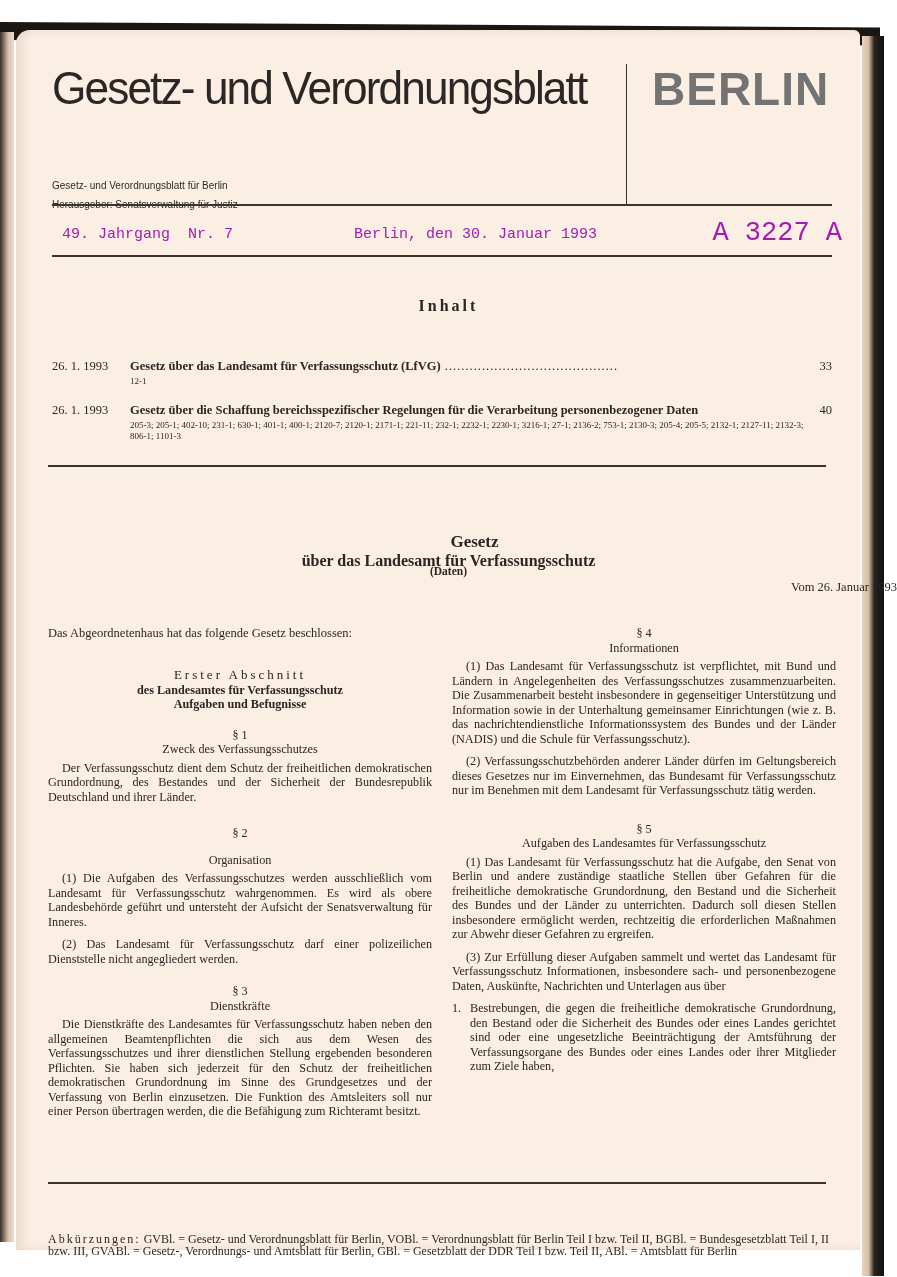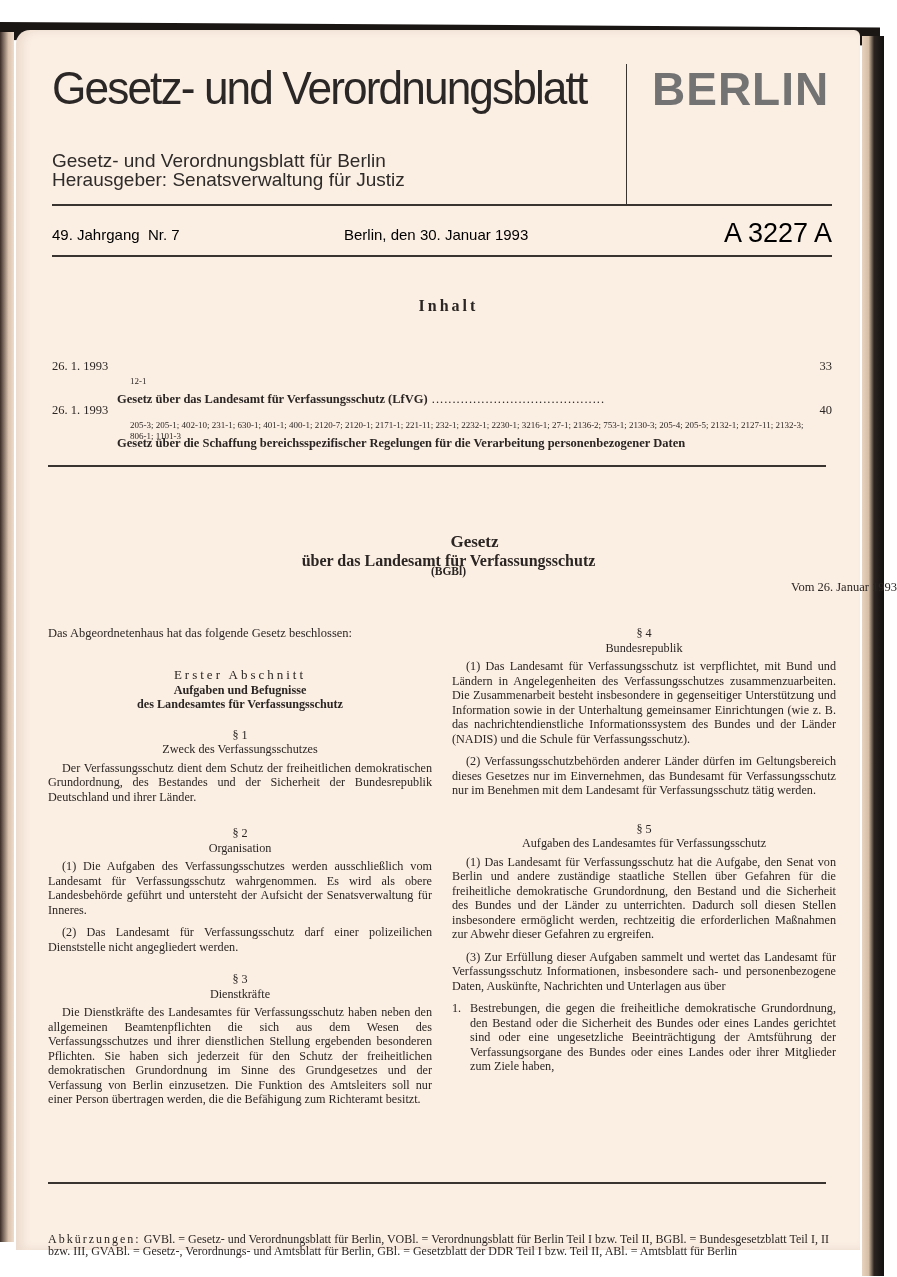--- a/index.html
+++ b/index.html
@@ -32,38 +32,38 @@
     font-family: "Liberation Sans", sans-serif; font-size: 47px; letter-spacing: -2px;
     color: #2a2726; white-space: nowrap; transform: scaleX(0.94); transform-origin: left;
   }
   .mast-divider { position: absolute; left: 626px; top: 64px; width: 1px; height: 140px; background: #3a3431; }
   .mast-berlin {
     position: absolute; left: 652px; top: 62px;
     font-family: "Liberation Sans", sans-serif; font-weight: bold; font-size: 46px; letter-spacing: 1px;
     color: #737373;
   }
   .mast-sub {
-    position: absolute; left: 52px; top: 151px;
-    font-family: "Liberation Sans", sans-serif; font-size: 19px; line-height: 19px; color: #2f2b29;
+    position: absolute; left: 52px; top: 176px;
+    font-family: "Liberation Sans", sans-serif; font-size: 10px; line-height: 19px; color: #2f2b29;
   }
   .rule { position: absolute; height: 2px; background: #3a3431; }
   .issue-row {
-    position: absolute; left: 52px; top: 222px; width: 780px; height: 30px;
-    font-family: Liberation Sans, sans-serif; color: #000000;
+    position: absolute; left: 62px; top: 222px; width: 780px; height: 30px;
+    font-family: Liberation Mono, monospace; color: #a21caf;
   }
   .issue-row .jahrgang { position: absolute; left: 0; top: 4px; font-size: 15px; }
   .issue-row .date { position: absolute; left: 292px; top: 4px; font-size: 15px; }
   .issue-row .code { position: absolute; right: 0; top: -4px; font-size: 27px; }
   .inhalt-title {
     position: absolute; left: 0; width: 897px; top: 297px; text-align: center;
     font-weight: bold; font-size: 16px; letter-spacing: 3px;
   }
   .toc-row { position: absolute; left: 52px; width: 780px; font-size: 12.5px; }
   .toc-row .tdate { position: absolute; left: 0; top: 0; }
-  .toc-row .ttitle { position: absolute; left: 65px; top: 0; font-weight: bold; white-space: nowrap; margin-top: 33px; }
+  .toc-row .ttitle { position: absolute; left: 78px; top: 0; font-weight: bold; white-space: nowrap; }
   .toc-row .tdots { font-weight: normal; letter-spacing: 1px; }
   .toc-row .tpage { position: absolute; right: 0; top: 0; }
   .toc-row .trefs { position: absolute; left: 78px; top: 17px; font-size: 9px; line-height: 11px; width: 680px; }
   .law-head { position: absolute; left: 0; width: 897px; text-align: center; }
   .law-head .h1 { position: absolute; width: 100%; top: 532px; font-size: 17px; font-weight: bold; padding-left: 26px; }
   .law-head .h2 { position: absolute; width: 100%; top: 552px; font-size: 16px; font-weight: bold; }
   .law-head .h3 { position: absolute; width: 100%; top: 565px; font-size: 11.5px; font-weight: bold; }
   .law-head .h4 { position: absolute; width: 100%; top: 580px; font-size: 12.5px; text-align: right; }
   .col { position: absolute; width: 384px; font-size: 12.2px; line-height: 14.5px; }
   .col p { margin: 0 0 8px 0; text-align: justify; text-indent: 14px; }
@@ -120,48 +120,48 @@
   <span class="ttitle">Gesetz über die Schaffung bereichsspezifischer Regelungen für die Verarbeitung personenbezogener Daten</span>
   <span class="tpage">40</span>
   <span class="trefs">205-3; 205-1; 402-10; 231-1; 630-1; 401-1; 400-1; 2120-7; 2120-1; 2171-1; 221-11; 232-1; 2232-1; 2230-1; 3216-1; 27-1; 2136-2; 753-1; 2130-3; 205-4; 205-5; 2132-1; 2127-11; 2132-3; 806-1; 1101-3</span>
 </div>
 
 <div class="rule" style="left:48px; top:465px; width:778px;"></div>
 
 <div class="law-head">
   <div class="h1">Gesetz</div>
   <div class="h2">über das Landesamt für Verfassungsschutz</div>
-  <div class="h3">(BGBl)</div>
+  <div class="h3">(Daten)</div>
   <div class="h4">Vom 26. Januar 1993</div>
 </div>
 
 <div class="intro">Das Abgeordnetenhaus hat das folgende Gesetz beschlossen:</div>
 
 <div class="col" style="left:48px; top:668px;">
   <div class="center spaced">Erster Abschnitt</div>
+  <div class="center bold">des Landesamtes für Verfassungsschutz</div>
   <div class="center bold">Aufgaben und Befugnisse</div>
-  <div class="center bold">des Landesamtes für Verfassungsschutz</div>
 
   <div class="center para">§ 1</div>
   <div class="center" style="margin-bottom:4px;">Zweck des Verfassungsschutzes</div>
   <p>Der Verfassungsschutz dient dem Schutz der freiheitlichen demokratischen Grundordnung, des Bestandes und der Sicherheit der Bundesrepublik Deutschland und ihrer Länder.</p>
 
   <div class="center para" style="margin-top:22px;">§ 2</div>
-  <div class="center" style="margin-bottom:4px;">Organisation</div>
+  <div class="center" style="margin-bottom:4px;margin-top:12px;">Organisation</div>
   <p>(1) Die Aufgaben des Verfassungsschutzes werden ausschließlich vom Landesamt für Verfassungsschutz wahrgenommen. Es wird als obere Landesbehörde geführt und untersteht der Aufsicht der Senatsverwaltung für Inneres.</p>
   <p>(2) Das Landesamt für Verfassungsschutz darf einer polizeilichen Dienststelle nicht angegliedert werden.</p>
 
   <div class="center para" style="margin-top:18px;">§ 3</div>
   <div class="center" style="margin-bottom:4px;">Dienstkräfte</div>
   <p>Die Dienstkräfte des Landesamtes für Verfassungsschutz haben neben den allgemeinen Beamtenpflichten die sich aus dem Wesen des Verfassungsschutzes und ihrer dienstlichen Stellung ergebenden besonderen Pflichten. Sie haben sich jederzeit für den Schutz der freiheitlichen demokratischen Grundordnung im Sinne des Grundgesetzes und der Verfassung von Berlin einzusetzen. Die Funktion des Amtsleiters soll nur einer Person übertragen werden, die die Befähigung zum Richteramt besitzt.</p>
 </div>
 
 <div class="col" style="left:452px; top:626px;">
   <div class="center">§ 4</div>
-  <div class="center" style="margin-bottom:4px;">Bundesrepublik</div>
+  <div class="center" style="margin-bottom:4px;">Informationen</div>
   <p>(1) Das Landesamt für Verfassungsschutz ist verpflichtet, mit Bund und Ländern in Angelegenheiten des Verfassungsschutzes zusammenzuarbeiten. Die Zusammenarbeit besteht insbesondere in gegenseitiger Unterstützung und Information sowie in der Unterhaltung gemeinsamer Einrichtungen (wie z. B. das nachrichtendienstliche Informationssystem des Bundes und der Länder (NADIS) und die Schule für Verfassungsschutz).</p>
   <p>(2) Verfassungsschutzbehörden anderer Länder dürfen im Geltungsbereich dieses Gesetzes nur im Einvernehmen, das Bundesamt für Verfassungsschutz nur im Benehmen mit dem Landesamt für Verfassungsschutz tätig werden.</p>
 
   <div class="center" style="margin-top:24px;">§ 5</div>
   <div class="center" style="margin-bottom:4px;">Aufgaben des Landesamtes für Verfassungsschutz</div>
   <p>(1) Das Landesamt für Verfassungsschutz hat die Aufgabe, den Senat von Berlin und andere zuständige staatliche Stellen über Gefahren für die freiheitliche demokratische Grundordnung, den Bestand und die Sicherheit des Bundes und der Länder zu unterrichten. Dadurch soll diesen Stellen insbesondere ermöglicht werden, rechtzeitig die erforderlichen Maßnahmen zur Abwehr dieser Gefahren zu ergreifen.</p>
   <p>(3) Zur Erfüllung dieser Aufgaben sammelt und wertet das Landesamt für Verfassungsschutz Informationen, insbesondere sach- und personenbezogene Daten, Auskünfte, Nachrichten und Unterlagen aus über</p>
   <div class="list-item">
     <span class="num">1.</span>
     <span class="txt">Bestrebungen, die gegen die freiheitliche demokratische Grundordnung, den Bestand oder die Sicherheit des Bundes oder eines Landes gerichtet sind oder eine ungesetzliche Beeinträchtigung der Amtsführung der Verfassungsorgane des Bundes oder eines Landes oder ihrer Mitglieder zum Ziele haben,</span>

